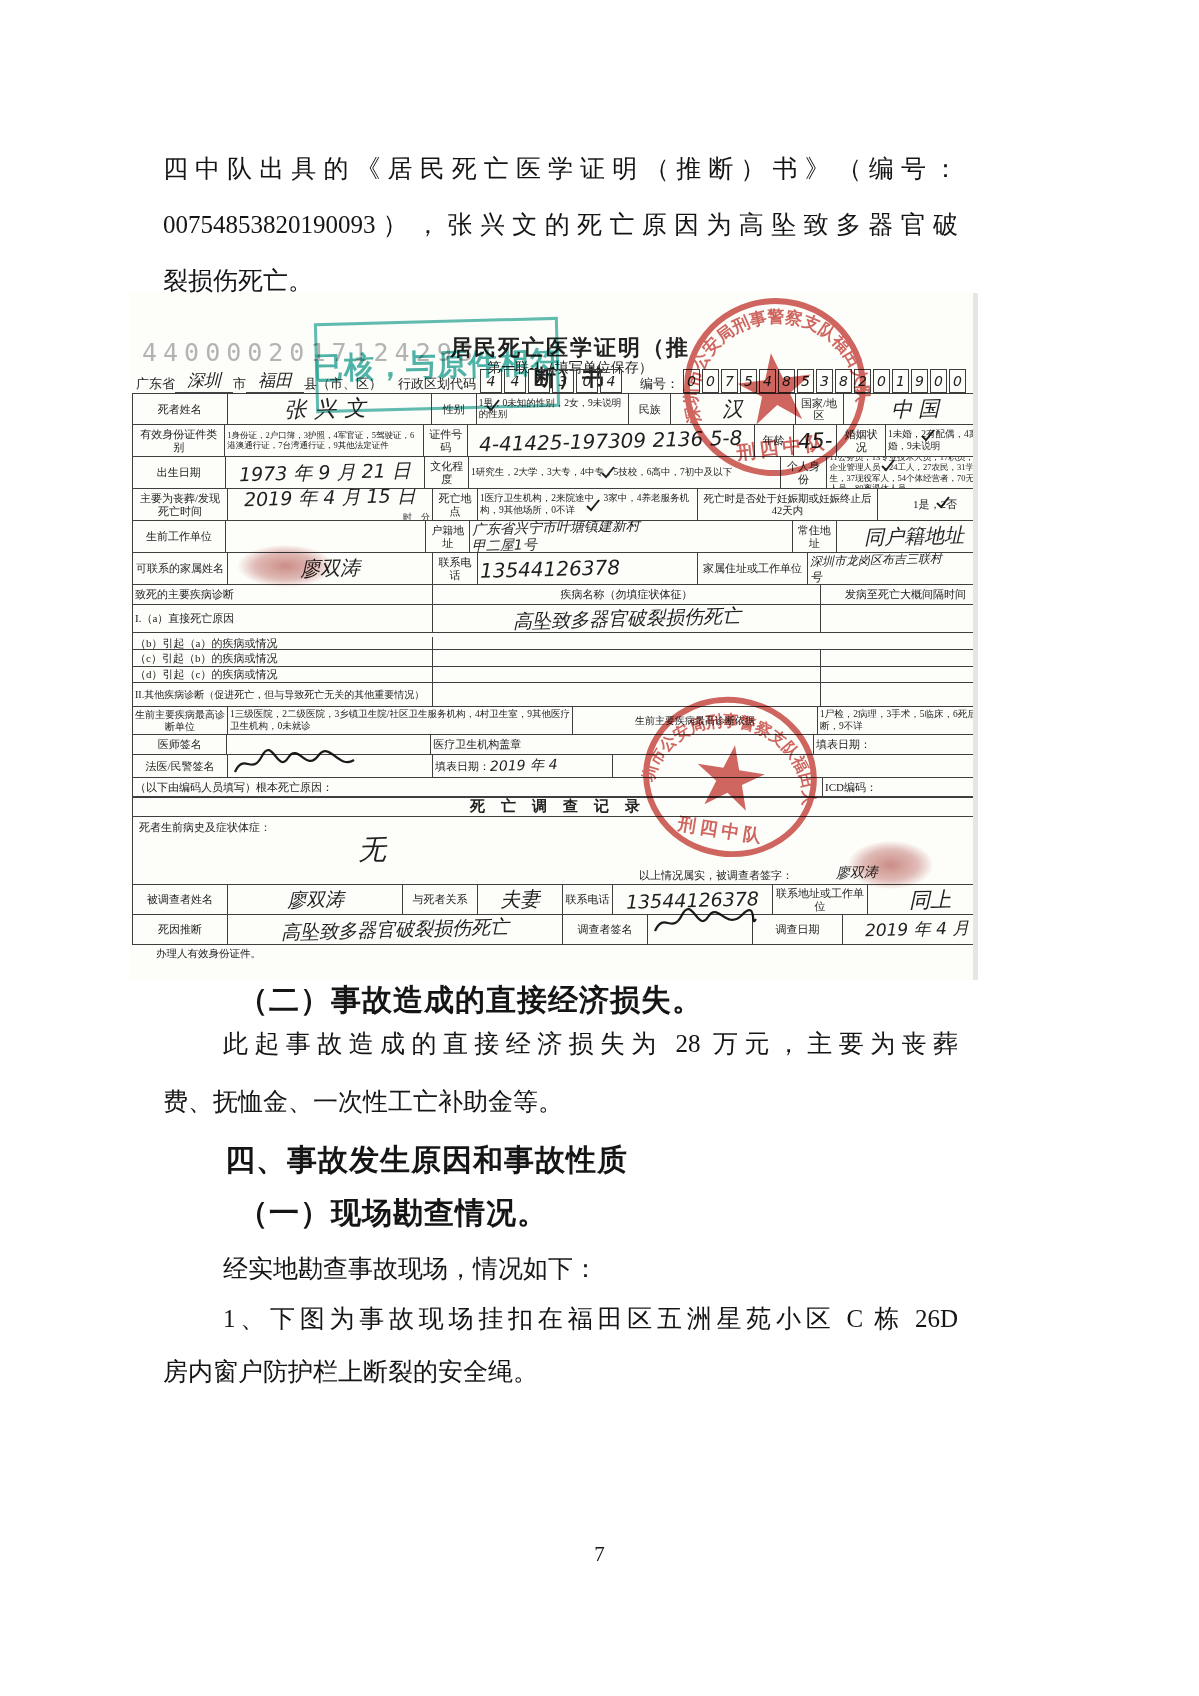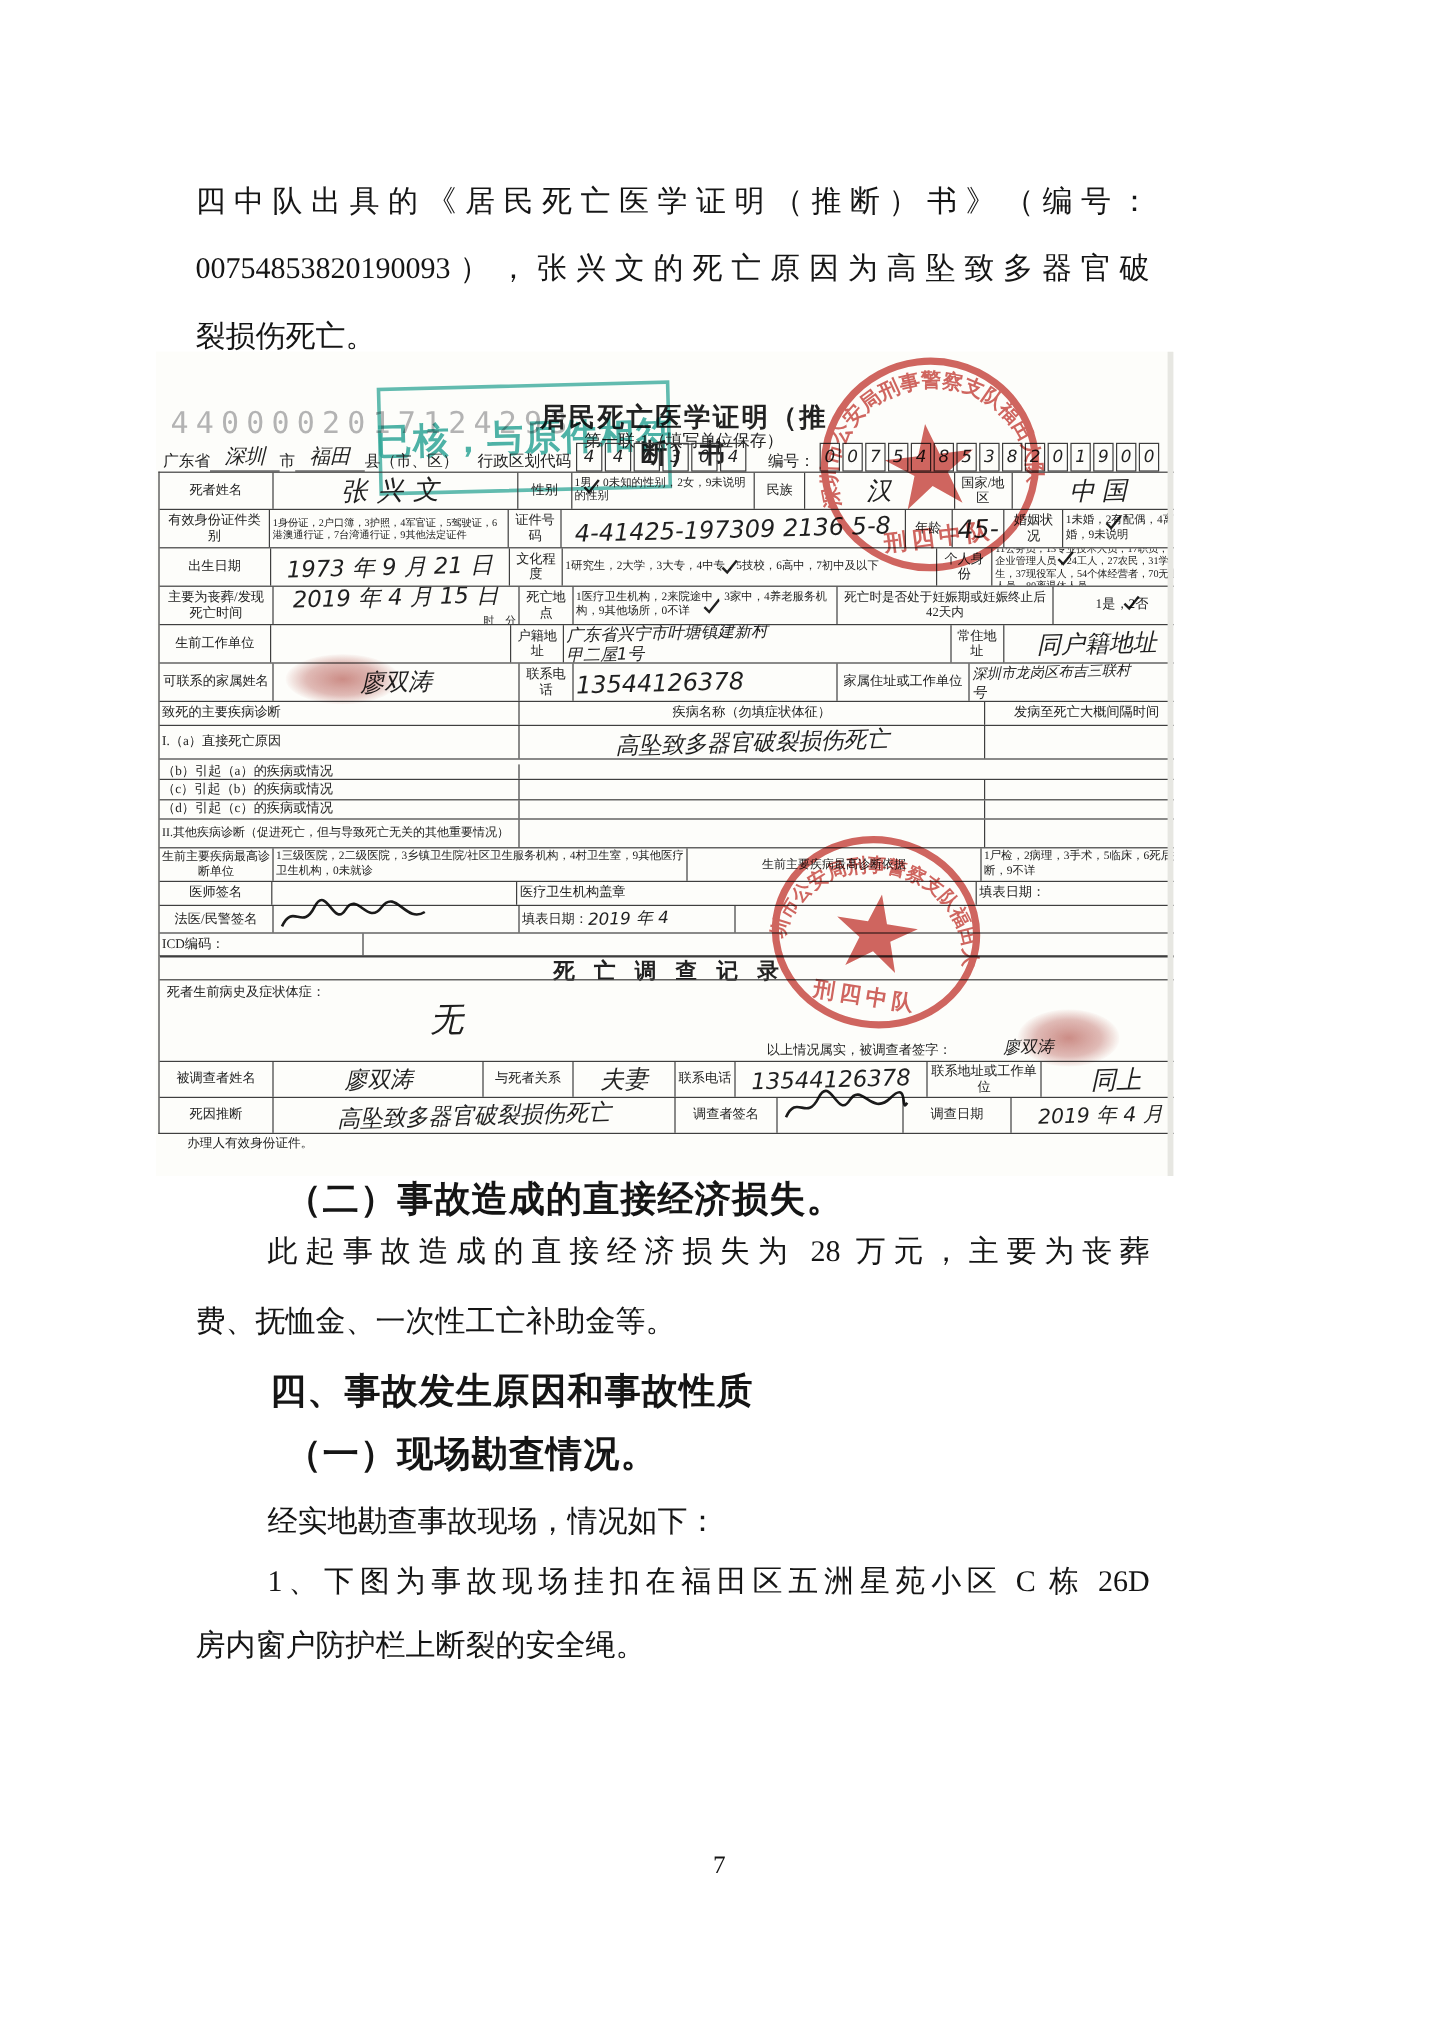--- a/index.html
+++ b/index.html
@@ -39,21 +39,21 @@
      flex-direction:column;align-items:center;justify-content:center;text-align:center;padding:0 2px;}
   .cl{align-items:flex-start;text-align:left;}
   .lab{font-size:11px;line-height:1.12;}
   .lab8{font-size:8.5px;line-height:1.15;text-align:left;}
   .opt{font-size:9.5px;line-height:1.18;text-align:left;width:100%;}
   .hw{font-family:"DejaVu Sans",sans-serif;font-style:italic;color:#1f1f1f;font-size:19px;
       white-space:nowrap;transform:rotate(-1.5deg);}
   .hw-sm{font-size:14px;}
   .hw-xs{font-size:12px;}
   .note{left:6px;top:654px;width:840px;font-size:10.5px;line-height:1.3;}
-  .invtitle{font-family:"DejaVu Sans",sans-serif;font-weight:bold;font-size:18px;letter-spacing:16px;width:100%;text-align:center;}
+  .invtitle{font-family:"DejaVu Sans",sans-serif;font-weight:bold;font-size:15px;letter-spacing:16px;width:100%;text-align:center;}
   
   .stamp{mix-blend-mode:multiply;opacity:.78;}
   .fp{border-radius:50%;mix-blend-mode:multiply;
       background:radial-gradient(ellipse at center,rgba(165,48,40,.55) 0%,rgba(165,48,40,.32) 45%,rgba(165,48,40,0) 72%);
       filter:blur(.5px);}
   .tick{position:absolute;mix-blend-mode:multiply;}
   .sig{position:absolute;mix-blend-mode:multiply;}
 </style>
 </head>
 <body>
@@ -250,20 +250,21 @@
     <div class="row" style="height:23px;">
       <div class="c lab" style="width:95px;">法医/民警签名</div>
       <div class="c" style="width:205px;"></div>
       <div class="c cl" style="width:180px;flex-direction:row;justify-content:flex-start;align-items:center;">
         <span class="lab">填表日期：</span>
         <span class="hw hw-sm">2019 年 4</span>
       </div>
     </div>
 
     <div class="row" style="height:19px;">
+      <div class="c cl lab" style="width:690px;justify-content:center;">（以下由编码人员填写）根本死亡原因：</div>
       <div class="c cl lab" style="width:170px;justify-content:center;">ICD编码：</div>
     </div>
 
     <div class="row" style="height:20px;box-shadow:inset 0 2px 0 -1px #3f3f3f;">
       <div class="invtitle">死亡调查记录</div>
     </div>
 
     <div class="row" style="height:68px;">
       <div style="width:860px;position:relative;">
         <span class="lab" style="position:absolute;left:6px;top:4px;">死者生前病史及症状体症：</span>

